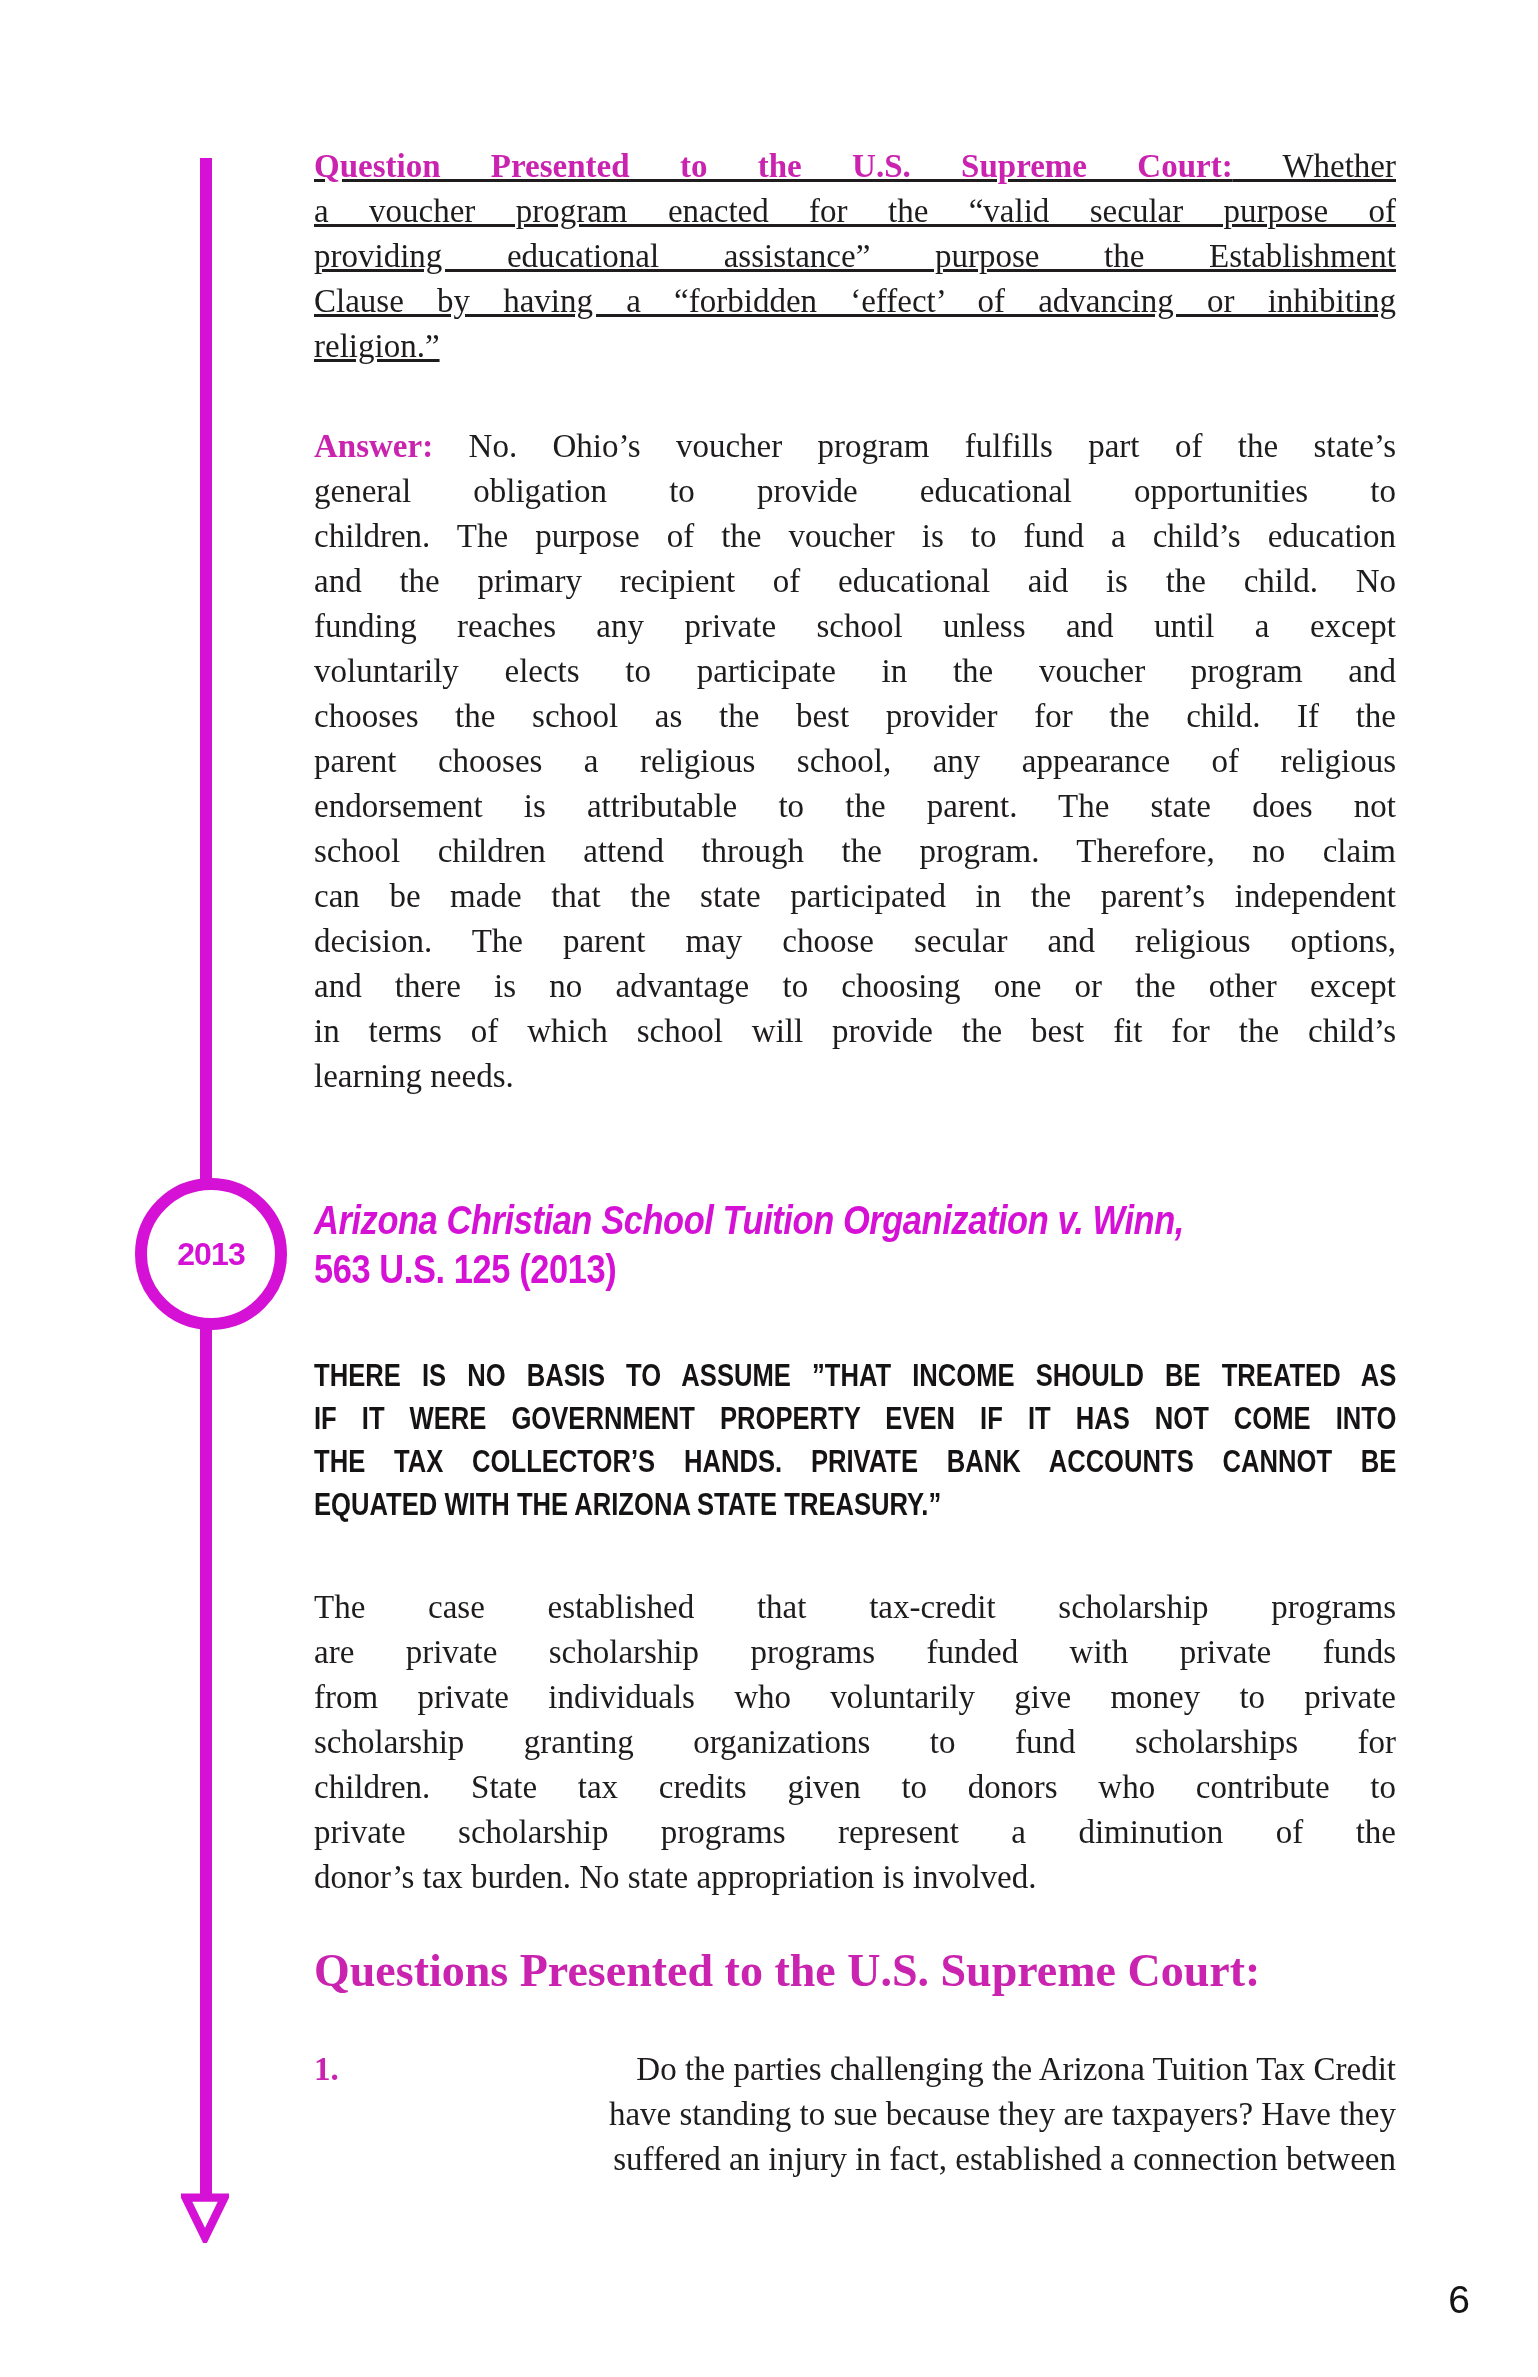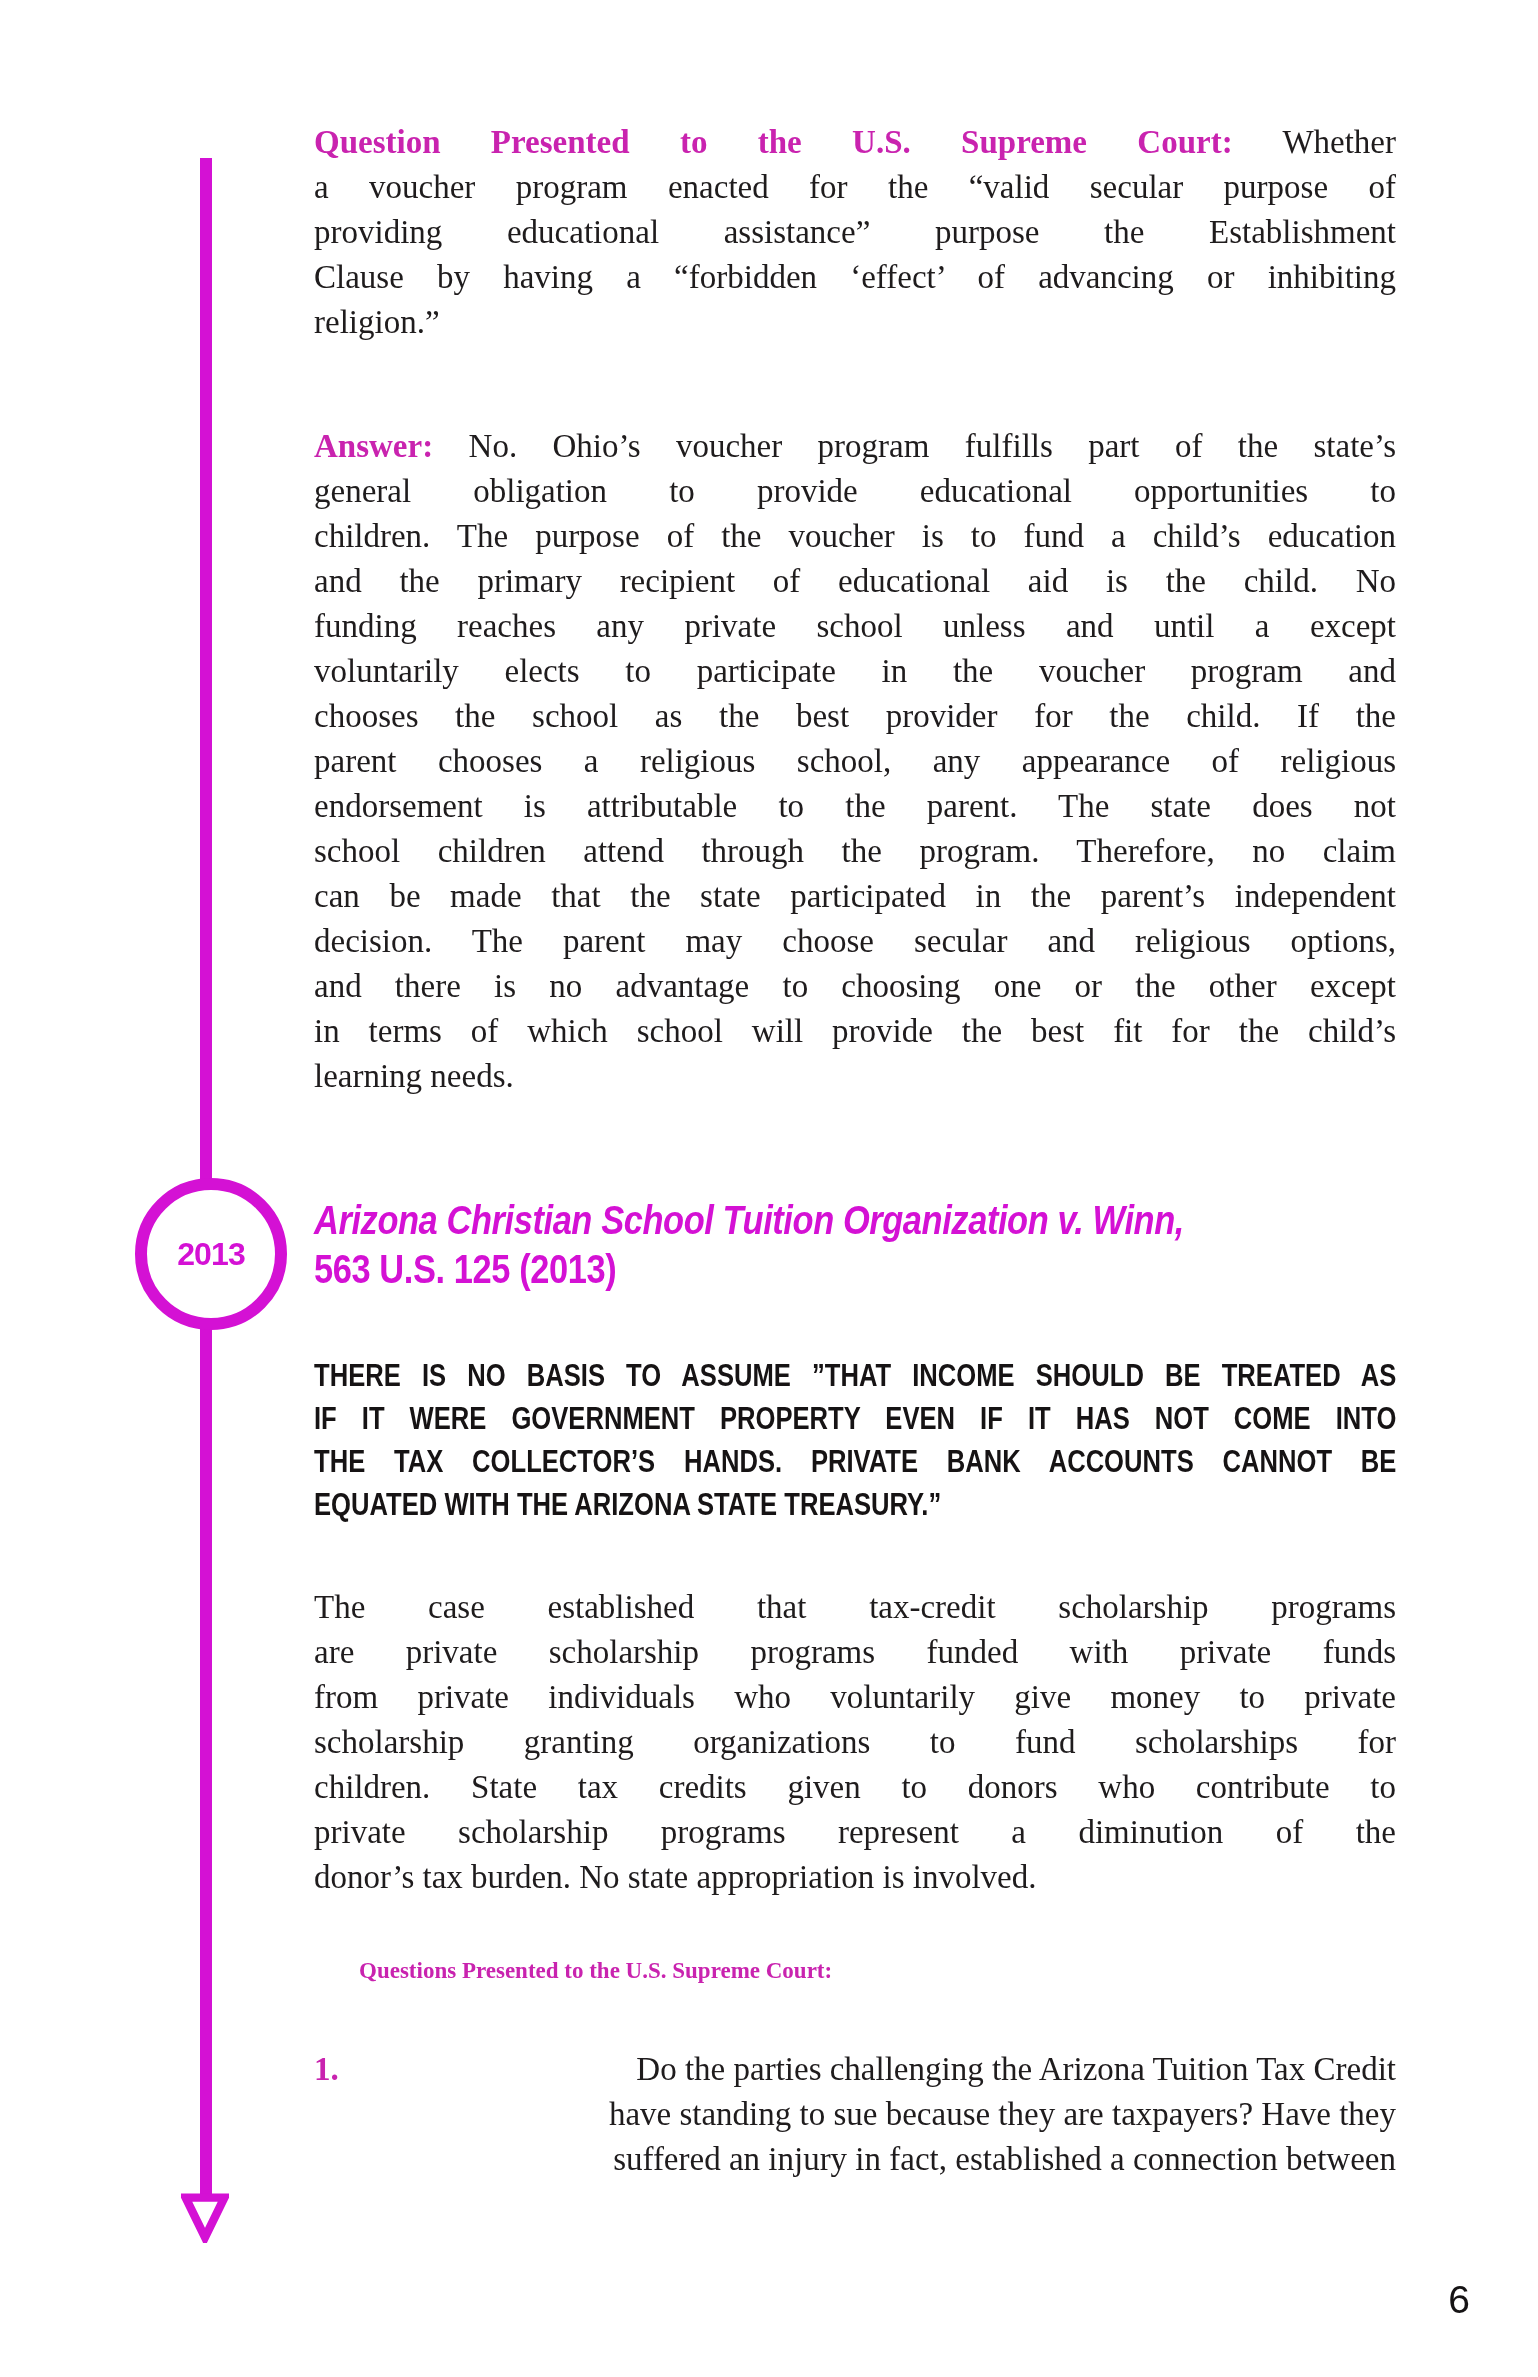--- a/index.html
+++ b/index.html
@@ -21,35 +21,35 @@
   .tl-year{font-family:"Liberation Sans", sans-serif;font-weight:bold;font-size:32px;color:var(--magenta);letter-spacing:-0.9px;}
   .tl-arrow{position:absolute;left:181px;top:2193px;z-index:2;}
   .tl-arrow polygon{fill:#ffffff;stroke:var(--magenta);stroke-width:9;stroke-linejoin:miter;}
   
   .content{position:absolute;left:314px;top:0;width:1082px;font-size:33px;line-height:45px;color:#1f1c1d;}
   .block{position:absolute;left:0;width:1082px;}
   .jline{text-align:justify;text-align-last:justify;}
   .jline.ll{text-align-last:left;}
   .pline{text-align:right;}
   .lead{font-weight:bold;color:var(--heading);}
-  .b-question{top:120px;}
+  .b-question{top:144px;text-decoration:underline;}
   .b-answer{top:424px;}
   .b-title{
     top:1196px;width:1288px;transform:scaleX(0.84);transform-origin:top left;
     font-family:"Liberation Sans", sans-serif;font-weight:bold;font-size:41px;line-height:49px;
     color:var(--magenta);letter-spacing:-0.5px;
   }
   .b-title .t1{font-style:italic;}
   .b-quote{
     top:1354px;width:1353px;transform:scaleX(0.8);transform-origin:top left;
     font-family:"Liberation Sans", sans-serif;font-weight:bold;font-size:32px;line-height:43px;
     color:#161314;
   }
   .b-summary{top:1585px;}
-  .b-qheading{top:1948px;font-weight:bold;font-size:23px;line-height:45px;color:var(--heading);margin-left:45px;}
+  .b-qheading{top:1948px;font-weight:bold;font-size:46px;line-height:45px;color:var(--heading);}
   .b-list{top:2047px;}
   .list-marker{position:absolute;left:0;top:0;font-weight:bold;color:var(--heading);font-size:33px;line-height:45px;}
   .list-lines{margin-left:45px;}
   .page-number{
     position:absolute;left:1431px;top:2278px;width:56px;text-align:center;
     font-family:"Liberation Sans", sans-serif;font-size:39px;color:#151314;
   }
 </style>
 </head>
 <body>

